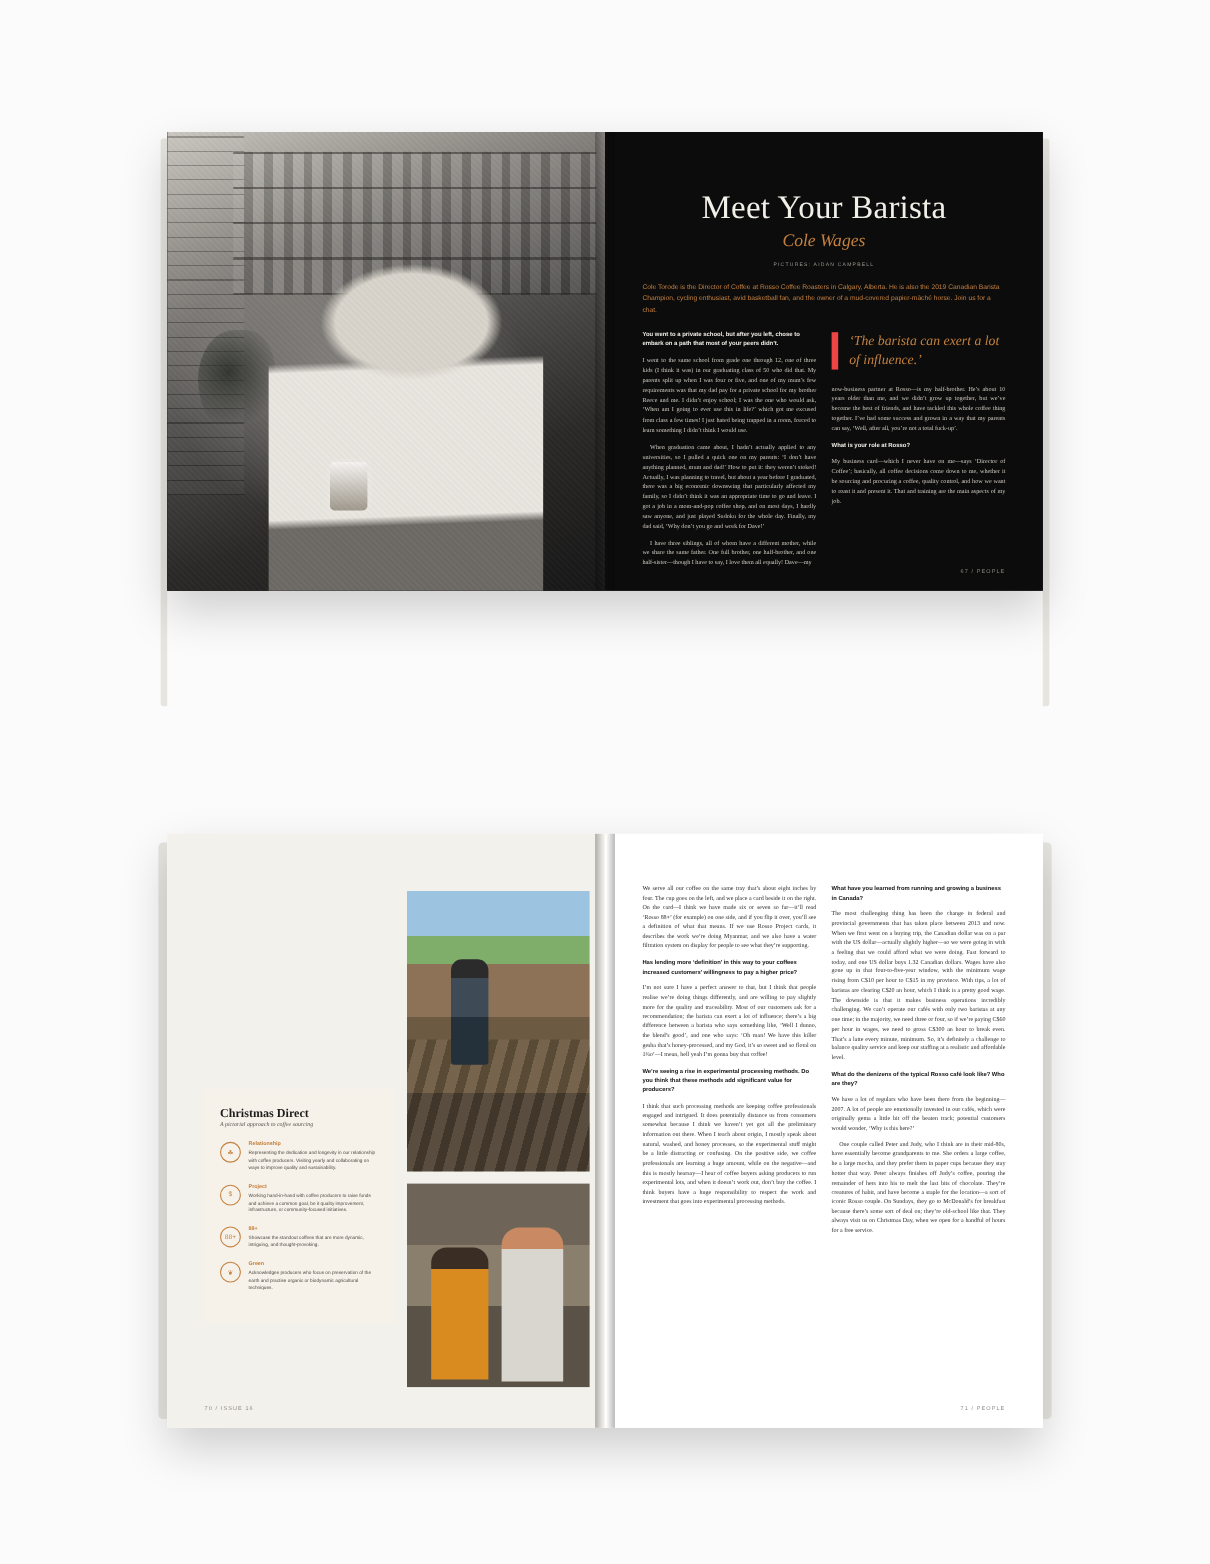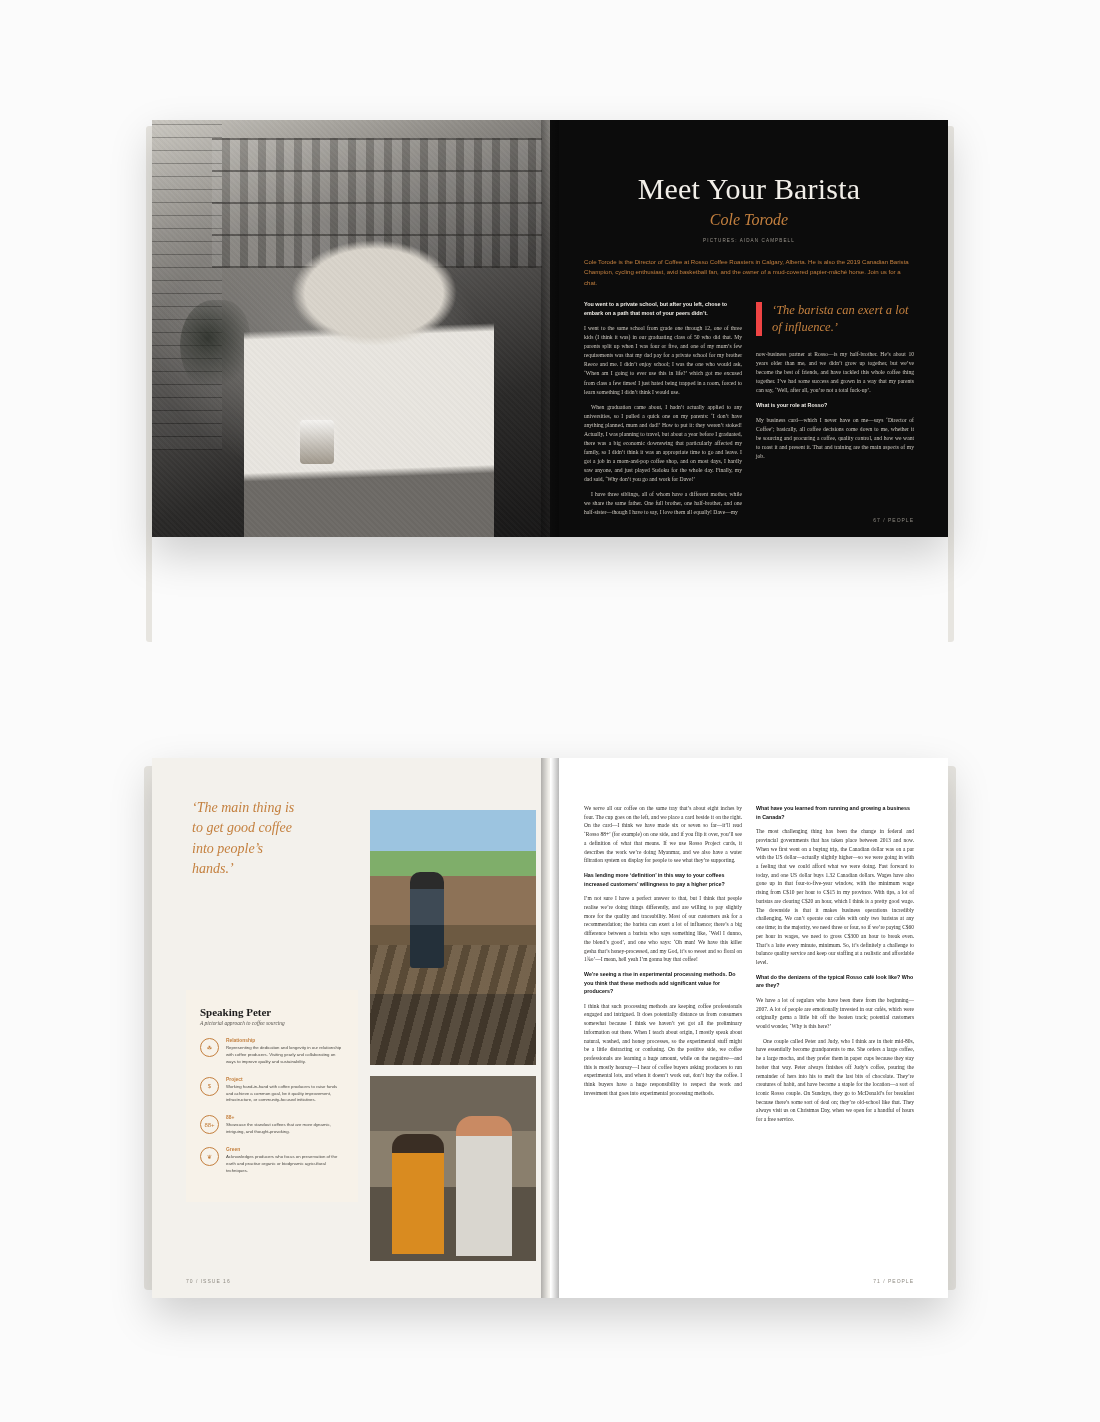--- a/index.html
+++ b/index.html
@@ -161,21 +161,21 @@
       <div class="bricks"></div>
       <div class="shelf"></div>
       <div class="plant"></div>
       <div class="figure"></div>
       <div class="glass"></div>
       <div class="grain"></div>
     </div>
   </div>
   <div class="page page-right-dark">
     <h1 class="mag-title">Meet Your Barista</h1>
-    <div class="mag-sub">Cole Torode</div>
+    <div class="mag-sub">Cole Wages</div>
     <div class="mag-credit">PICTURES: AIDAN CAMPBELL</div>
     <div class="standfirst">Cole Torode is the Director of Coffee at Rosso Coffee Roasters in Calgary, Alberta. He is also the 2019 Canadian Barista Champion, cycling enthusiast, avid basketball fan, and the owner of a mud-covered papier-mâché horse. Join us for a chat.</div>
     <div class="cols2">
       <div class="col">
         <div class="q">You went to a private school, but after you left, chose to embark on a path that most of your peers didn’t.</div>
         <div class="p">I went to the same school from grade one through 12, one of three kids (I think it was) in our graduating class of 50 who did that. My parents split up when I was four or five, and one of my mum’s few requirements was that my dad pay for a private school for my brother Reece and me. I didn’t enjoy school; I was the one who would ask, ‘When am I going to ever use this in life?’ which got me excused from class a few times! I just hated being trapped in a room, forced to learn something I didn’t think I would use.</div>
         <div class="p indent">When graduation came about, I hadn’t actually applied to any universities, so I pulled a quick one on my parents: ‘I don’t have anything planned, mum and dad!’ How to put it: they weren’t stoked! Actually, I was planning to travel, but about a year before I graduated, there was a big economic downswing that particularly affected my family, so I didn’t think it was an appropriate time to go and leave. I got a job in a mom-and-pop coffee shop, and on most days, I hardly saw anyone, and just played Sudoku for the whole day. Finally, my dad said, ‘Why don’t you go and work for Dave!’</div>
         <div class="p indent">I have three siblings, all of whom have a different mother, while we share the same father. One full brother, one half-brother, and one half-sister—though I have to say, I love them all equally! Dave—my</div>
       </div>
       <div class="col">
@@ -188,24 +188,23 @@
     <div class="folio right">67 / PEOPLE</div>
   </div>
   <div class="gutter"></div>
 </div>
 
 <div class="edge" id="s2e1"></div>
 <div class="edge" id="s2e2"></div>
 
 <div class="spread" id="spread2">
   <div class="page-left-light">
-    <div class="lq">‘The main thing is to get good coffee into people’s hands.’</div>
 
     <div class="sidebar">
-      <h3>Speaking Peter</h3>
+      <h3>Christmas Direct</h3>
       <div class="sh">A pictorial approach to coffee sourcing</div>
 
       <div class="srow">
         <div class="badge">☘</div>
         <div class="txt">
           <div class="t">Relationship</div>
           <div class="d">Representing the dedication and longevity in our relationship with coffee producers. Visiting yearly and collaborating on ways to improve quality and sustainability.</div>
         </div>
       </div>
 

